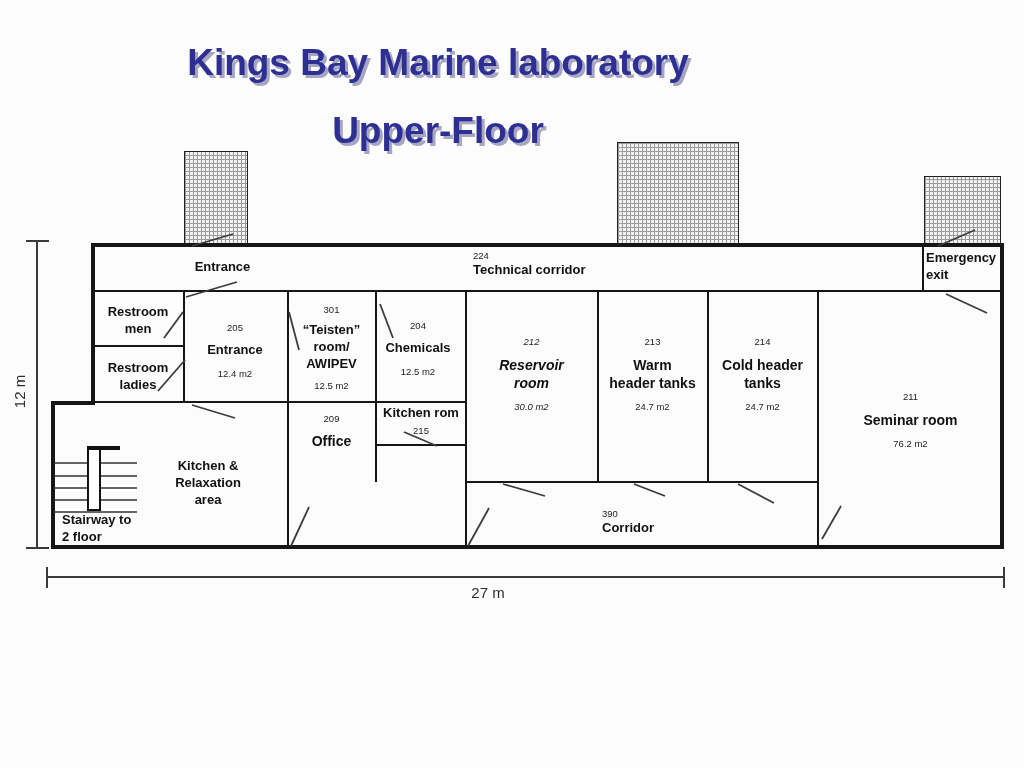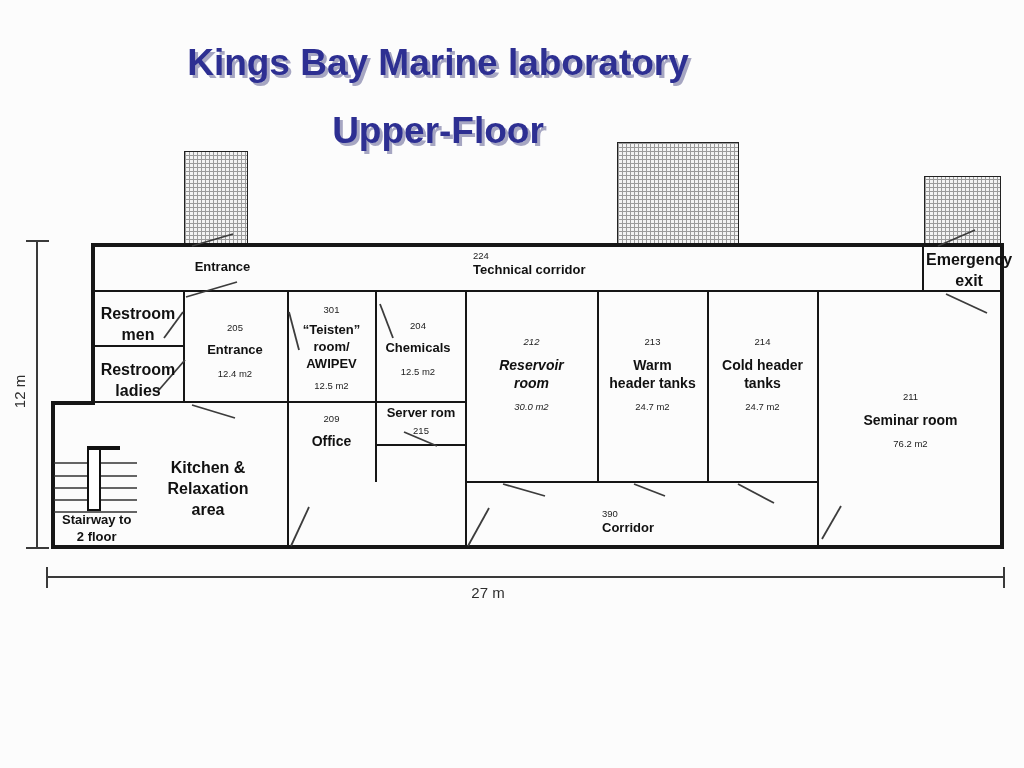--- a/index.html
+++ b/index.html
@@ -17,24 +17,24 @@
     position:absolute;background-color:#f3f3f3;border:1.6px solid #222;box-sizing:border-box;
     background-image:
       repeating-linear-gradient(0deg,#9b9b9b 0 1px,transparent 1px 4px),
       repeating-linear-gradient(90deg,#9b9b9b 0 1px,transparent 1px 4px);
   }
   svg.overlay{position:absolute;left:0;top:0;pointer-events:none;}
   .room-label{
     position:absolute;display:flex;flex-direction:column;align-items:center;
     text-align:center;gap:9px;
   }
-  .room-label.left{align-items:flex-start;text-align:center;}
+  .room-label.left{align-items:flex-start;text-align:left;}
   .num,.area{font-size:9.5px;font-weight:400;color:#1c1c1c;white-space:nowrap;}
   .rname{font-size:13px;font-weight:bold;line-height:1.3;white-space:pre-line;}
-  .rname.sm{font-size:16px;}
+  .rname.sm{font-size:13px;}
   .rname.lg{font-size:14px;}
   .gap-tight{gap:3px;}
   .gap-7{gap:7px;}
   .gap-16{gap:8px;}
   .dim-label{position:absolute;font-size:15px;color:#2e2e2e;white-space:nowrap;}
   .stair-flight{position:absolute;left:87px;top:447px;width:14px;height:64px;
     background:#fff;border:2.5px solid #111;box-sizing:border-box;}
   .stair-cap{position:absolute;left:87px;top:446px;width:33px;height:4px;background:#111;}
 </style>
 </head>
@@ -147,21 +147,21 @@
     <span class="area">12.5 m2</span>
   </div>
 
   <div class="room-label" style="left:375px;top:320px;width:86px;">
     <span class="num">204</span>
     <span class="rname">Chemicals</span>
     <span class="area">12.5 m2</span>
   </div>
 
   <div class="room-label gap-tight" style="left:377px;top:405px;width:88px;">
-    <span class="rname">Server rom</span>
+    <span class="rname">Kitchen rom</span>
     <span class="num">215</span>
   </div>
 
   <div class="room-label gap-16" style="left:289px;top:413px;width:85px;">
     <span class="num">209</span>
     <span class="rname lg">Office</span>
   </div>
 
   <div class="room-label" style="left:143px;top:458px;width:130px;">
     <span class="rname sm">Kitchen &amp;

